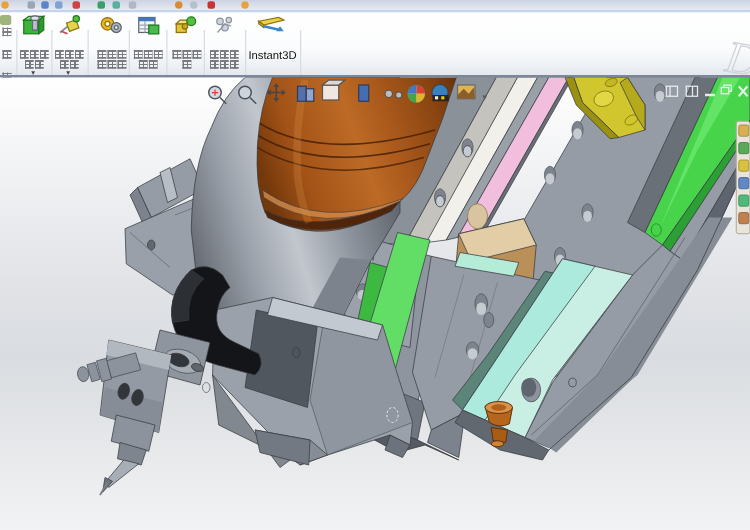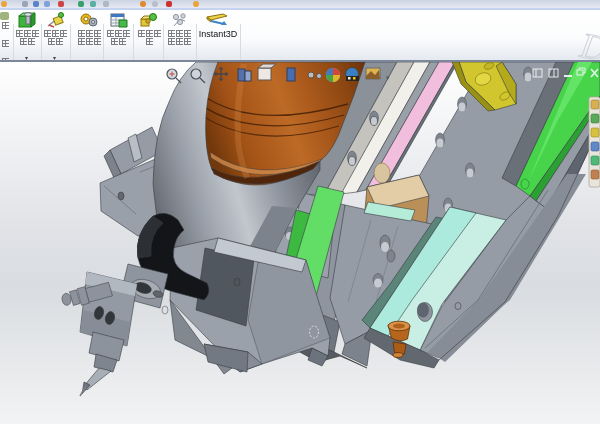--- a/index.html
+++ b/index.html
@@ -6,21 +6,21 @@
 
 #topstrip{position:absolute;left:0;top:0;width:600px;height:8px;background:linear-gradient(#ccd3e2,#e6eaf2)}
 #topstrip i{position:absolute;top:1px;width:6px;height:6px;border-radius:2px;display:block}
 #blueline{position:absolute;left:0;top:8px;width:600px;height:2px;background:#c3d3f0}
 
 #toolbar{position:absolute;left:0;top:10px;width:600px;height:52px;background:linear-gradient(#ffffff,#fbfcfd 55%,#eef1f5 80%,#e2e7ee)}
 #tbline{position:absolute;left:0;top:60px;width:600px;height:2px;background:#7c8799}
 .sep{position:absolute;top:14px;height:42px;width:1px;background:#d7dce4}
 .item{position:absolute;top:2px;text-align:center}
 .item svg{display:block;margin:0 auto}
-.lbl{font-size:9px;line-height:8px;color:#222;margin-top:1px;letter-spacing:0}
+.lbl{font-size:9px;line-height:8px;color:#222;margin-top:11px;letter-spacing:0}
 
 .h{display:inline-block;width:7px;height:7px;margin:0 .5px;vertical-align:top;opacity:.66;
    background:
    repeating-linear-gradient(90deg,#3c3c44 0 1px,transparent 1px 3.4px),
    repeating-linear-gradient(0deg,#3c3c44 0 1px,transparent 1px 2.8px)}
 .arrow{position:absolute;font-size:6px;color:#444}
 #dmark{position:absolute;right:-7px;top:16px;font-family:"Liberation Serif",serif;font-style:italic;
   font-size:36px;color:transparent;-webkit-text-stroke:1px #ced2d9;transform:rotate(10deg)}
 </style></head>
 <body>

